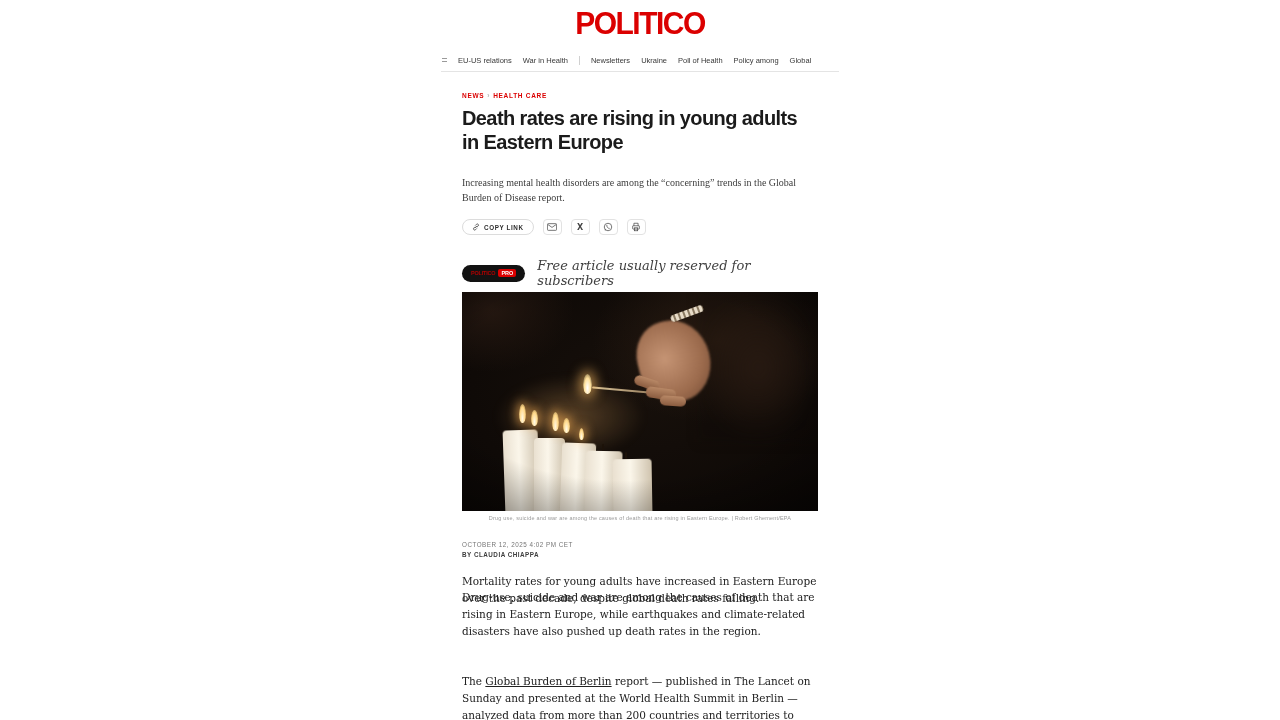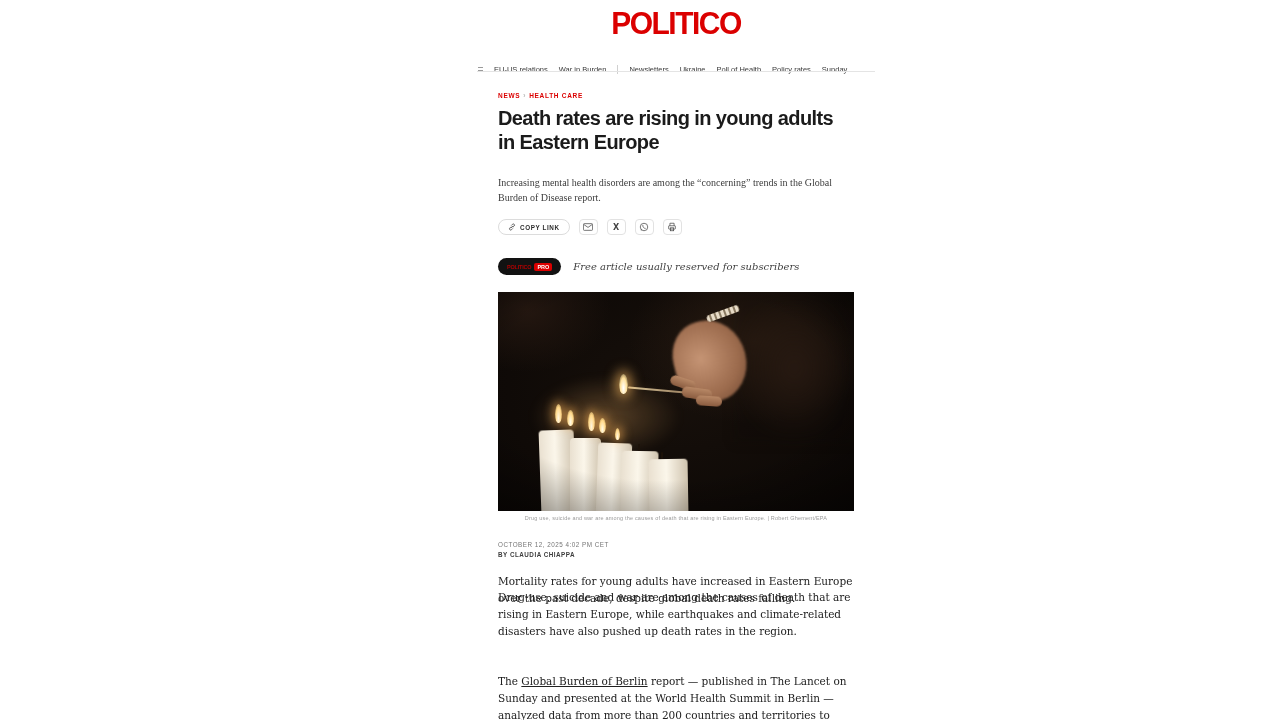--- a/index.html
+++ b/index.html
@@ -1,29 +1,29 @@
 <!DOCTYPE html>
 <html><head>
 <meta charset="utf-8">
 <style>
   * { margin:0; padding:0; box-sizing:border-box; }
   html,body { background:#ffffff; }
   .viewport {
     position:relative; width:1138px; height:720px; background:#fff;
-    overflow:hidden; font-family:"Liberation Sans", sans-serif;margin-left:36px;
+    overflow:hidden; font-family:"Liberation Sans", sans-serif;
   }
 
   
   .masthead { position:absolute; top:6px; left:0; width:1280px; text-align:center; }
   .logo-text {
     display:inline-block; font-size:30px; font-weight:800; color:#DB0000;
     letter-spacing:-1.5px; transform:scaleY(1.05); font-family:"Liberation Sans", sans-serif;
   }
   .nav {
-    position:absolute; top:62px; left:442px; width:400px; height:14px;
+    position:absolute; top:53px; left:442px; width:400px; height:14px;
     display:flex; align-items:center; gap:11px; font-size:7.5px; color:#383838;
   }
   .nav .nav-item { cursor:pointer; white-space:nowrap; }
   .menu-glyph { display:flex; flex-direction:column; gap:1.5px; cursor:pointer; }
   .menu-glyph i { display:block; width:5px; height:1px; background:#9a9a9a; }
   .nav-sep { width:1px; height:9px; background:#d0d0d0; }
   .header-rule { position:absolute; top:71px; left:441px; width:398px; border-top:1px solid #e4e4e4; }
 
   
   .abs { position:absolute; left:462px; width:356px; }
@@ -62,21 +62,21 @@
     display:flex; align-items:center; gap:3px; background:#121212; border-radius:10px;
     padding:4px 9px; height:17px; cursor:pointer;
   }
   .pro-badge .pb-politico { font-size:5.5px; font-weight:800; color:#b30000; letter-spacing:-0.2px; }
   .pro-badge .pb-pro {
     font-size:5.5px; font-weight:800; color:#ffffff; background:#DB0000;
     border-radius:2px; padding:1px 3px;
   }
   .pro-note {
     font-family:"DejaVu Serif","Liberation Serif",serif; font-style:italic;
-    font-size:10px; color:#3f3f3f;
+    font-size:13px; color:#3f3f3f;
   }
 
   
   .photo {
     top:292px; height:219px; overflow:hidden; position:absolute;
     background:
       radial-gradient(180px 120px at 72% 22%, #2a1c12 0%, rgba(20,12,8,0) 70%),
       radial-gradient(120px 90px at 8% 8%, #241710 0%, rgba(20,12,8,0) 70%),
       radial-gradient(420px 300px at 50% 45%, #17100b 0%, #070403 80%);
   }
@@ -148,27 +148,27 @@
   <div class="masthead">
     <span class="logo-text">POLITICO</span>
   </div>
 
   <nav class="nav">
     <span class="menu-glyph">
         <i></i>
         <i></i>
       </span>
     <span class="nav-item">EU-US relations</span>
-    <span class="nav-item">War in Burden</span>
+    <span class="nav-item">War in Health</span>
     <span class="nav-sep"></span>
     <span class="nav-item">Newsletters</span>
     <span class="nav-item">Ukraine</span>
     <span class="nav-item">Poll of Health</span>
-    <span class="nav-item">Policy rates</span>
-    <span class="nav-item">Sunday</span>
+    <span class="nav-item">Policy among</span>
+    <span class="nav-item">Global</span>
   </nav>
   <div class="header-rule"></div>
 
   <div class="abs breadcrumb">
     <span class="crumb">NEWS</span><span class="sep">›</span><span class="crumb">HEALTH CARE</span>
   </div>
 
   <h1 class="abs headline">Death rates are rising in young adults in Eastern Europe</h1>
   <p class="abs dek">Increasing mental health disorders are among the “concerning” trends in the Global Burden of Disease report.</p>
 

